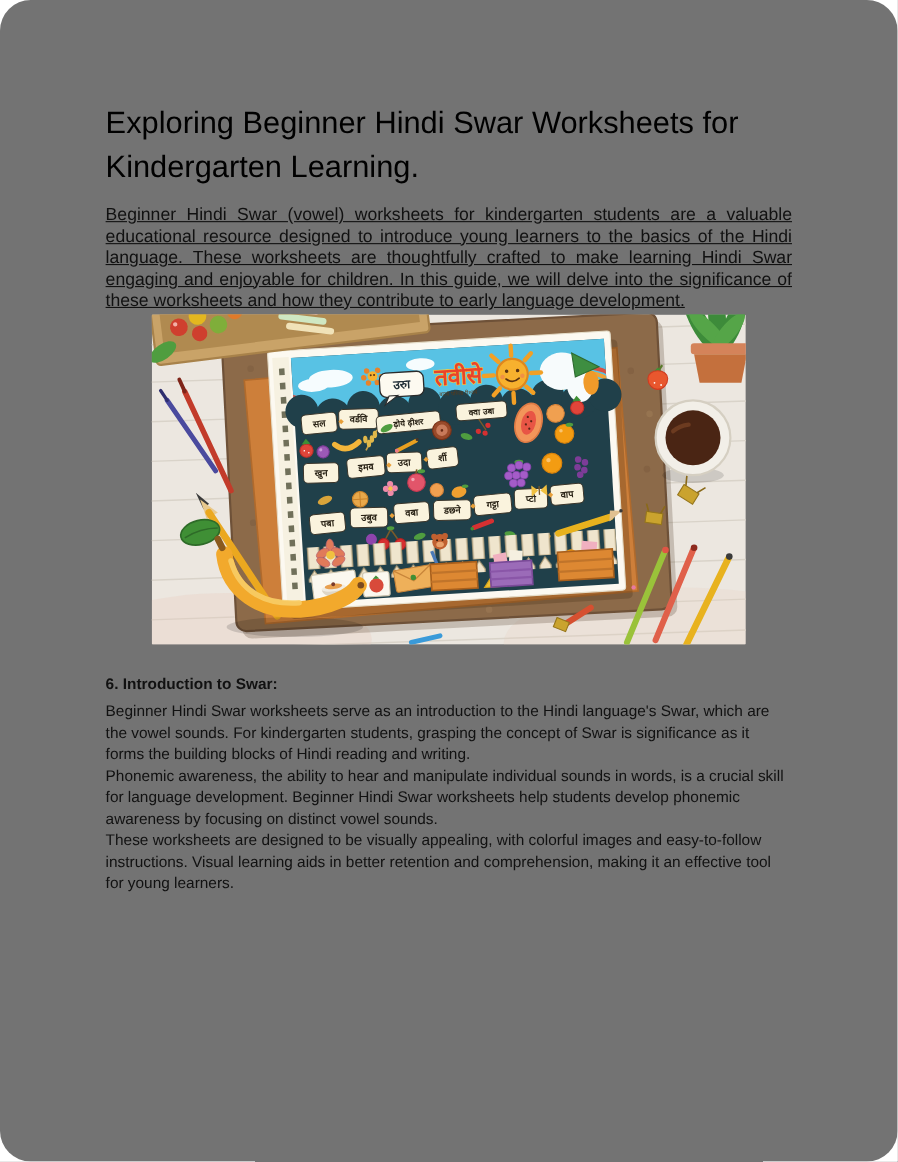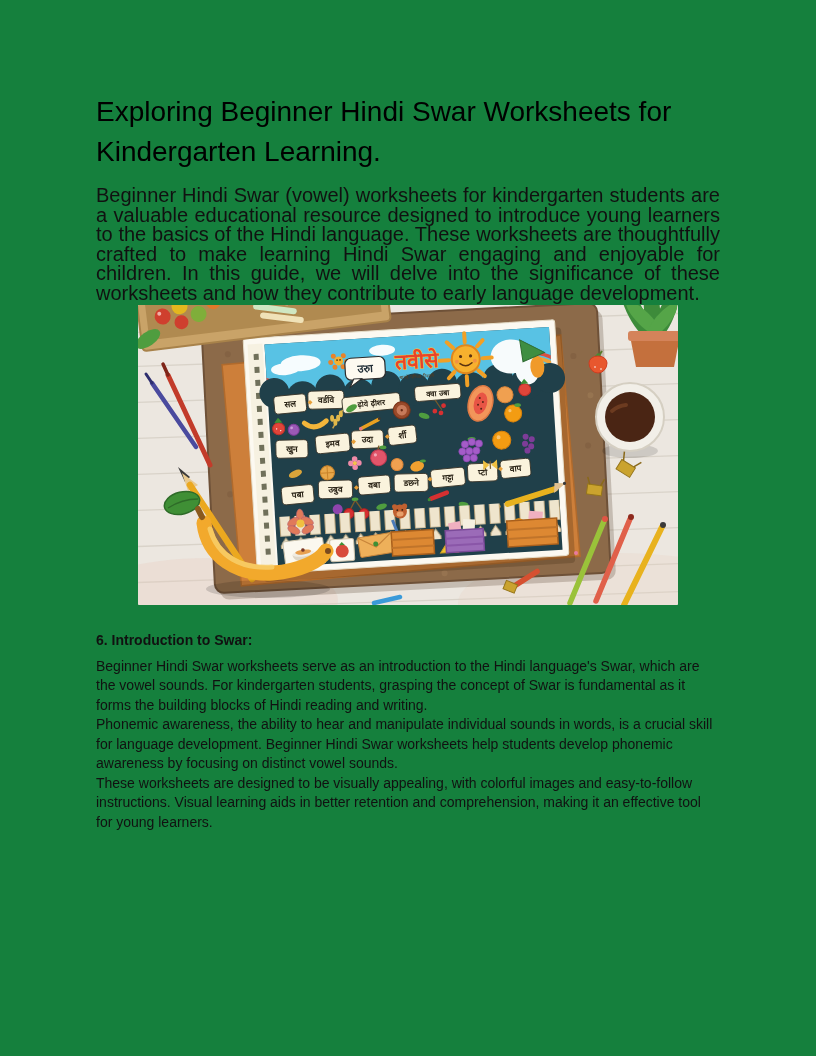--- a/index.html
+++ b/index.html
@@ -1,20 +1,20 @@
 <!DOCTYPE html>
 <html><head>
 <meta charset="utf-8">
 <style>
   html,body{margin:0;padding:0;background:#ffffff;}
-  .page{position:relative;width:816px;height:1056px;background:#15803d;overflow:hidden;
-        font-family:"Liberation Sans","DejaVu Sans",sans-serif;color:#111;}
+  .page{position:relative;width:816px;height:1056px;background:#737373;overflow:hidden;
+        font-family:"Liberation Sans","DejaVu Sans",sans-serif;color:#111;border-radius:28px;}
   .content{position:absolute;inset:0;padding:92px 96px 0;box-sizing:border-box;}
   .doc-title{font-size:28px;line-height:40px;font-weight:400;margin:0 0 14px;color:#000;}
-  .intro{font-size:20px;line-height:19.5px;margin:0 0 2px;text-align:justify;}
+  .intro{font-size:16px;line-height:19.5px;margin:0 0 2px;text-align:justify;text-decoration:underline;}
   .figure{margin:0 0 7px 42px;width:540px;height:300px;display:block;}
   .figure svg{display:block;overflow:hidden;border-radius:1px;}
   .sect-heading{font-size:14px;line-height:19.5px;font-weight:700;margin:26px 0 6px;}
   .sect-body{font-size:14px;line-height:19.5px;margin:0;}
   
   .plank{stroke:#d9d3c9;stroke-width:1.3;}
   .card{fill:#faf3dd;stroke:#3a352a;stroke-width:.9;}
   .ctext{font-family:"DejaVu Sans",sans-serif;font-size:8.5px;font-weight:700;fill:#2b2417;text-anchor:middle;}
   .ctext-sm{font-size:7.5px;}
   .ws-title{font-size:21px;font-weight:700;fill:#e8432b;stroke:#f8d23c;stroke-width:1;paint-order:stroke;
@@ -550,21 +550,21 @@
           <line x1="376" y1="280" x2="400" y2="268" stroke="#d65030" stroke-width="5.5" stroke-linecap="round"></line>
           <rect x="366" y="276" width="12" height="9" fill="#caa32e" stroke="#96761c" transform="rotate(28 372 280)"></rect>
         </g>
         <line x1="236" y1="298" x2="262" y2="292" stroke="#3a9ad9" stroke-width="4.5" stroke-linecap="round"></line>
         <circle cx="438" cy="248" r="2" fill="#e87aa0"></circle>
       </svg>
     </figure>
 
     <section>
       <h2 class="sect-heading">6. Introduction to Swar:</h2>
-      <p class="sect-body">Beginner Hindi Swar worksheets serve as an introduction to the Hindi language's Swar, which are the vowel sounds. For kindergarten students, grasping the concept of Swar is fundamental as it forms the building blocks of Hindi reading and writing.</p>
+      <p class="sect-body">Beginner Hindi Swar worksheets serve as an introduction to the Hindi language's Swar, which are the vowel sounds. For kindergarten students, grasping the concept of Swar is significance as it forms the building blocks of Hindi reading and writing.</p>
     </section>
 
     <section>
       <p class="sect-body">Phonemic awareness, the ability to hear and manipulate individual sounds in words, is a crucial skill for language development. Beginner Hindi Swar worksheets help students develop phonemic awareness by focusing on distinct vowel sounds.</p>
     </section>
 
     <section>
       <p class="sect-body">These worksheets are designed to be visually appealing, with colorful images and easy-to-follow instructions. Visual learning aids in better retention and comprehension, making it an effective tool for young learners.</p>
     </section>
 

